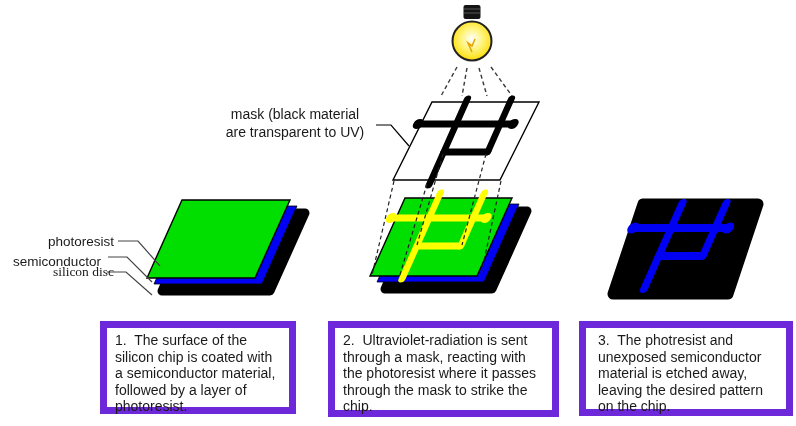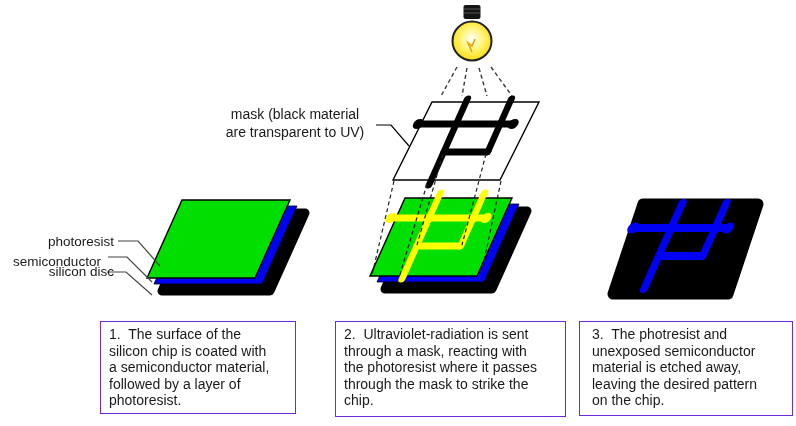--- a/index.html
+++ b/index.html
@@ -11,28 +11,28 @@
   .txt{position:absolute;white-space:pre-wrap;}
   .mask-label{
     left:210px;top:105px;width:170px;text-align:center;
     font-size:14px;line-height:18px;
   }
   .layer-label{
     left:0;width:114px;text-align:right;font-size:13.5px;line-height:15px;
   }
   .layer-label.l0{top:234px;}
   .layer-label.l1{top:254px;text-align:center;}
-  .layer-label.l2{top:264px;}
+  .layer-label.l2{top:264px;font-family:Liberation Serif, serif;}
   .step-box{
-    position:absolute;border:1px solid #6d28d9;background:#fff;
+    position:absolute;border:7px solid #6d28d9;background:#fff;
     box-sizing:border-box;padding:4px 8px;
   }
   .step-box .step-text{font-size:14px;line-height:16.5px;white-space:pre-wrap;}
   .box1{left:100px;top:321px;width:196px;height:93px;}
-  .box2{left:335px;top:321px;width:231px;height:96px;}
+  .box2{left:328px;top:321px;width:231px;height:96px;}
   .box3{left:579px;top:321px;width:214px;height:95px;padding-left:12px;}
 </style>
 </head>
 <body>
 
 <div id="stage">
 
   <svg id="diagram-svg" width="796" height="426" viewBox="0 0 796 426">
     <defs>
       <radialGradient id="bulbGrad" cx="50%" cy="45%" r="60%">

